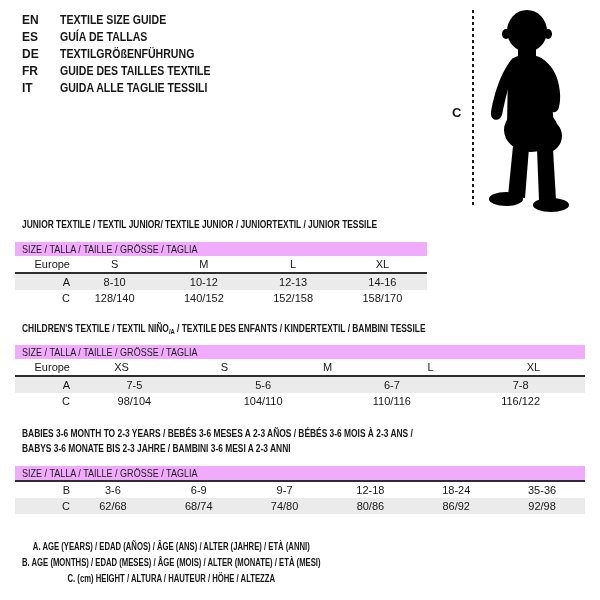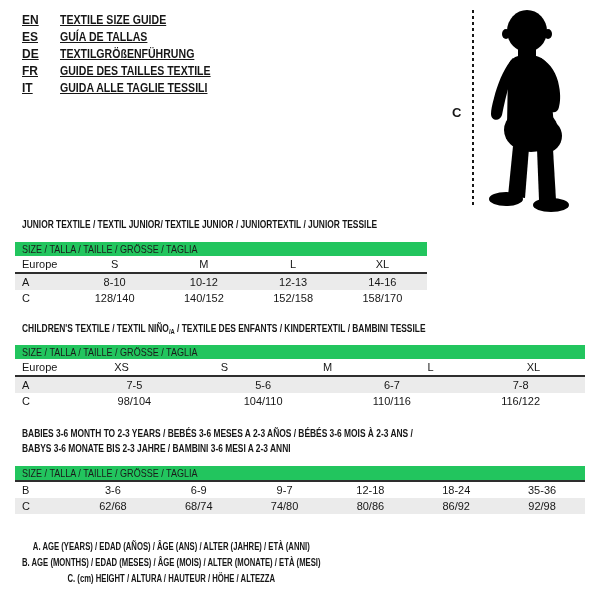--- a/index.html
+++ b/index.html
@@ -6,21 +6,21 @@
   html,body { width:600px; height:600px; }
   body {
     position:relative;
     background:#ffffff;
     color:#161616;
     font-family:"Liberation Sans", sans-serif;
     overflow:hidden;
   }
 
   
-  .legend { position:absolute; left:22px; top:12px;text-decoration:underline; }
+  .legend { position:absolute; left:22px; top:12px; }
   .legend-row { display:flex; height:17px; }
   .legend-code {
     width:38px; font-size:12px; font-weight:700; line-height:17px;
   }
   .legend-label {
     font-size:12px; font-weight:700; line-height:17px; white-space:nowrap;
     display:inline-block; transform:scaleX(0.88); transform-origin:0 0;
   }
 
   
@@ -45,30 +45,30 @@
   .h-babies   { top:426px; }
   .sub-a { font-size:8px; vertical-align:-2px; }
 
   
   .tbl { position:absolute; left:15px; }
   .tbl-junior   { top:242px; width:412px; }
   .tbl-children { top:345px; width:570px; }
   .tbl-babies   { top:466px; width:570px; }
 
   .size-bar {
-    height:14px; background:#22c55e; font-size:11px; line-height:14px;
+    height:14px; background:#f0abfc; font-size:11px; line-height:14px;
     padding-left:7px; color:#1a1a1a;
   }
   .size-bar span {
     display:inline-block; transform:scaleX(0.82); transform-origin:0 50%;
     white-space:nowrap;
   }
   .row { display:flex; height:16px; font-size:11px; line-height:16px; }
   .row.stripe { background:#ebebeb; }
-  .row .lab { width:55px; padding-left:7px; }
+  .row .lab { width:55px; padding-left:7px;text-align:right; }
   .row .cell { flex:1; text-align:center; }
   .sep { height:2px; background:#2e2e2e; }
 
   
   .footnotes { position:absolute; left:22px; top:538px;text-align:center; }
   .footnote {
     font-size:11px; font-weight:700; line-height:16px; white-space:nowrap;
     transform:scaleX(0.70); transform-origin:0 0;
   }
 </style>

